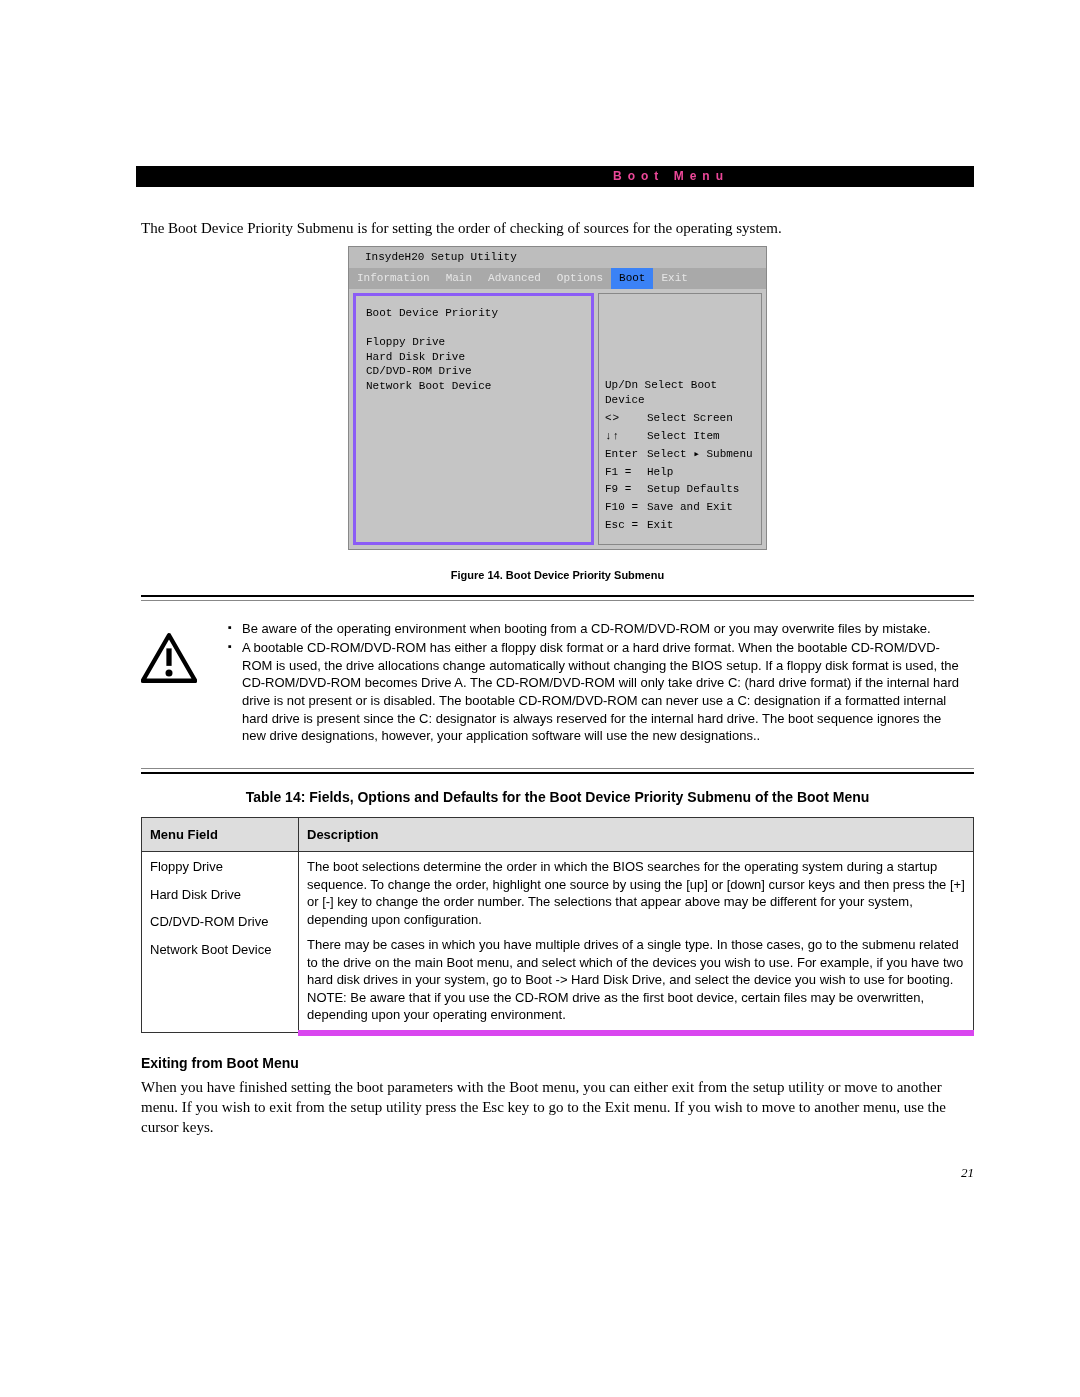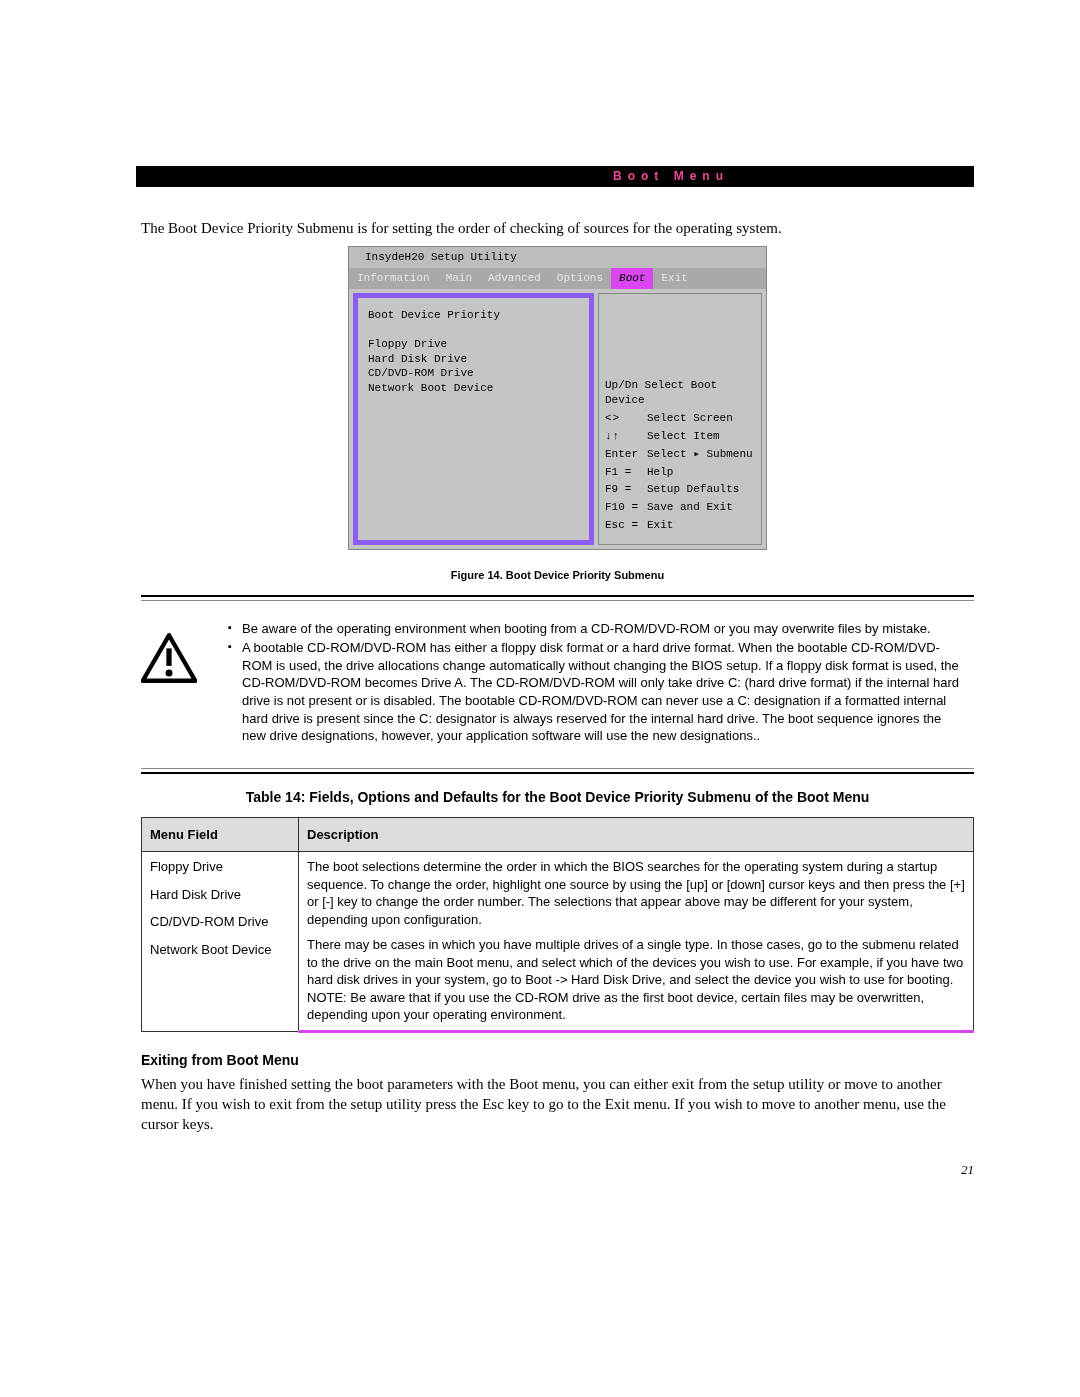--- a/index.html
+++ b/index.html
@@ -9,23 +9,23 @@
   .content{position:absolute;left:141px;right:106px;top:218px;}
   h2{font-family:Arial,Helvetica,sans-serif;font-size:18px;font-weight:bold;margin:0 0 6px 0;}
   h3{font-family:Arial,Helvetica,sans-serif;font-size:14px;font-weight:bold;margin:18px 0 4px 0;}
   p.body{margin:0 0 8px 0;}
   
   .bios-wrap{width:419px;margin:8px auto 0 auto;}
   .bios{border:1px solid #888;background:#c5c5c5;font-family:'Courier New',monospace;font-size:11px;color:#000;}
   .bios-title{text-align:left;padding:3px 16px;background:#bdbdbd;}
   .bios-tabs{display:flex;background:#a9a9a9;}
   .bios-tab{padding:3px 8px;color:#e6e6e6;white-space:pre;}
-  .bios-tab.selected{background:#d946ef;color:#000;font-style:italic;}
+  .bios-tab.selected{background:#3b82f6;color:#000;}
   .bios-body{display:flex;height:260px;}
-  .bios-main{flex:1;border:5px solid #8b5cf6;margin:4px;padding:10px 10px;}
+  .bios-main{flex:1;border:3px solid #8b5cf6;margin:4px;padding:10px 10px;}
   .bios-side{width:150px;border:1px solid #888;margin:4px 4px 4px 0;padding:8px 6px;display:flex;flex-direction:column;}
   .bios-main .hd{margin-bottom:14px;}
   .help table{width:100%;border-collapse:collapse;}
   .help td{vertical-align:top;padding:0 0 3px 0;}
   .help td.k{width:42px;white-space:nowrap;}
   .arrows{letter-spacing:1px;}
   .fig-cap{font-family:Arial,Helvetica,sans-serif;font-size:11px;font-weight:bold;text-align:center;margin:18px 0 12px 0;}
   hr.rule{border:0;border-top:2px solid #000;margin:0;}
   hr.thin{border:0;border-top:1px solid #888;margin:0;}
   .note-block{display:flex;gap:18px;padding:6px 0 8px 0;font-family:Arial,Helvetica,sans-serif;font-size:13px;line-height:1.35;}
@@ -142,21 +142,21 @@
         <th class="menu-col">Menu Field</th>
         <th>Description</th>
       </tr>
       <tr>
         <td class="menu-col" style="border-bottom:1px solid #333;">
           <div style="margin-bottom:10px;">Floppy Drive</div>
           <div style="margin-bottom:10px;">Hard Disk Drive</div>
           <div style="margin-bottom:10px;">CD/DVD-ROM Drive</div>
           <div>Network Boot Device</div>
         </td>
-        <td style="border-bottom:3px solid #d946ef;">
+        <td style="border-bottom:6px solid #d946ef;">
           <div style="margin-bottom:8px;">The boot selections determine the order in which the BIOS searches for the operating system during a startup sequence. To change the order, highlight one source by using the [up] or [down] cursor keys and then press the [+] or [-] key to change the order number. The selections that appear above may be different for your system, depending upon configuration.</div>
           <div>There may be cases in which you have multiple drives of a single type. In those cases, go to the submenu related to the drive on the main Boot menu, and select which of the devices you wish to use. For example, if you have two hard disk drives in your system, go to Boot -&gt; Hard Disk Drive, and select the device you wish to use for booting.</div>
           <div>NOTE: Be aware that if you use the CD-ROM drive as the first boot device, certain files may be overwritten, depending upon your operating environment.</div>
         </td>
       </tr>
     </tbody>
       </table>
 
     <h3>Exiting from Boot Menu</h3>
     <p class="body">When you have finished setting the boot parameters with the Boot menu, you can either exit from the setup utility or move to another menu. If you wish to exit from the setup utility press the Esc key to go to the Exit menu. If you wish to move to another menu, use the cursor keys.</p>

